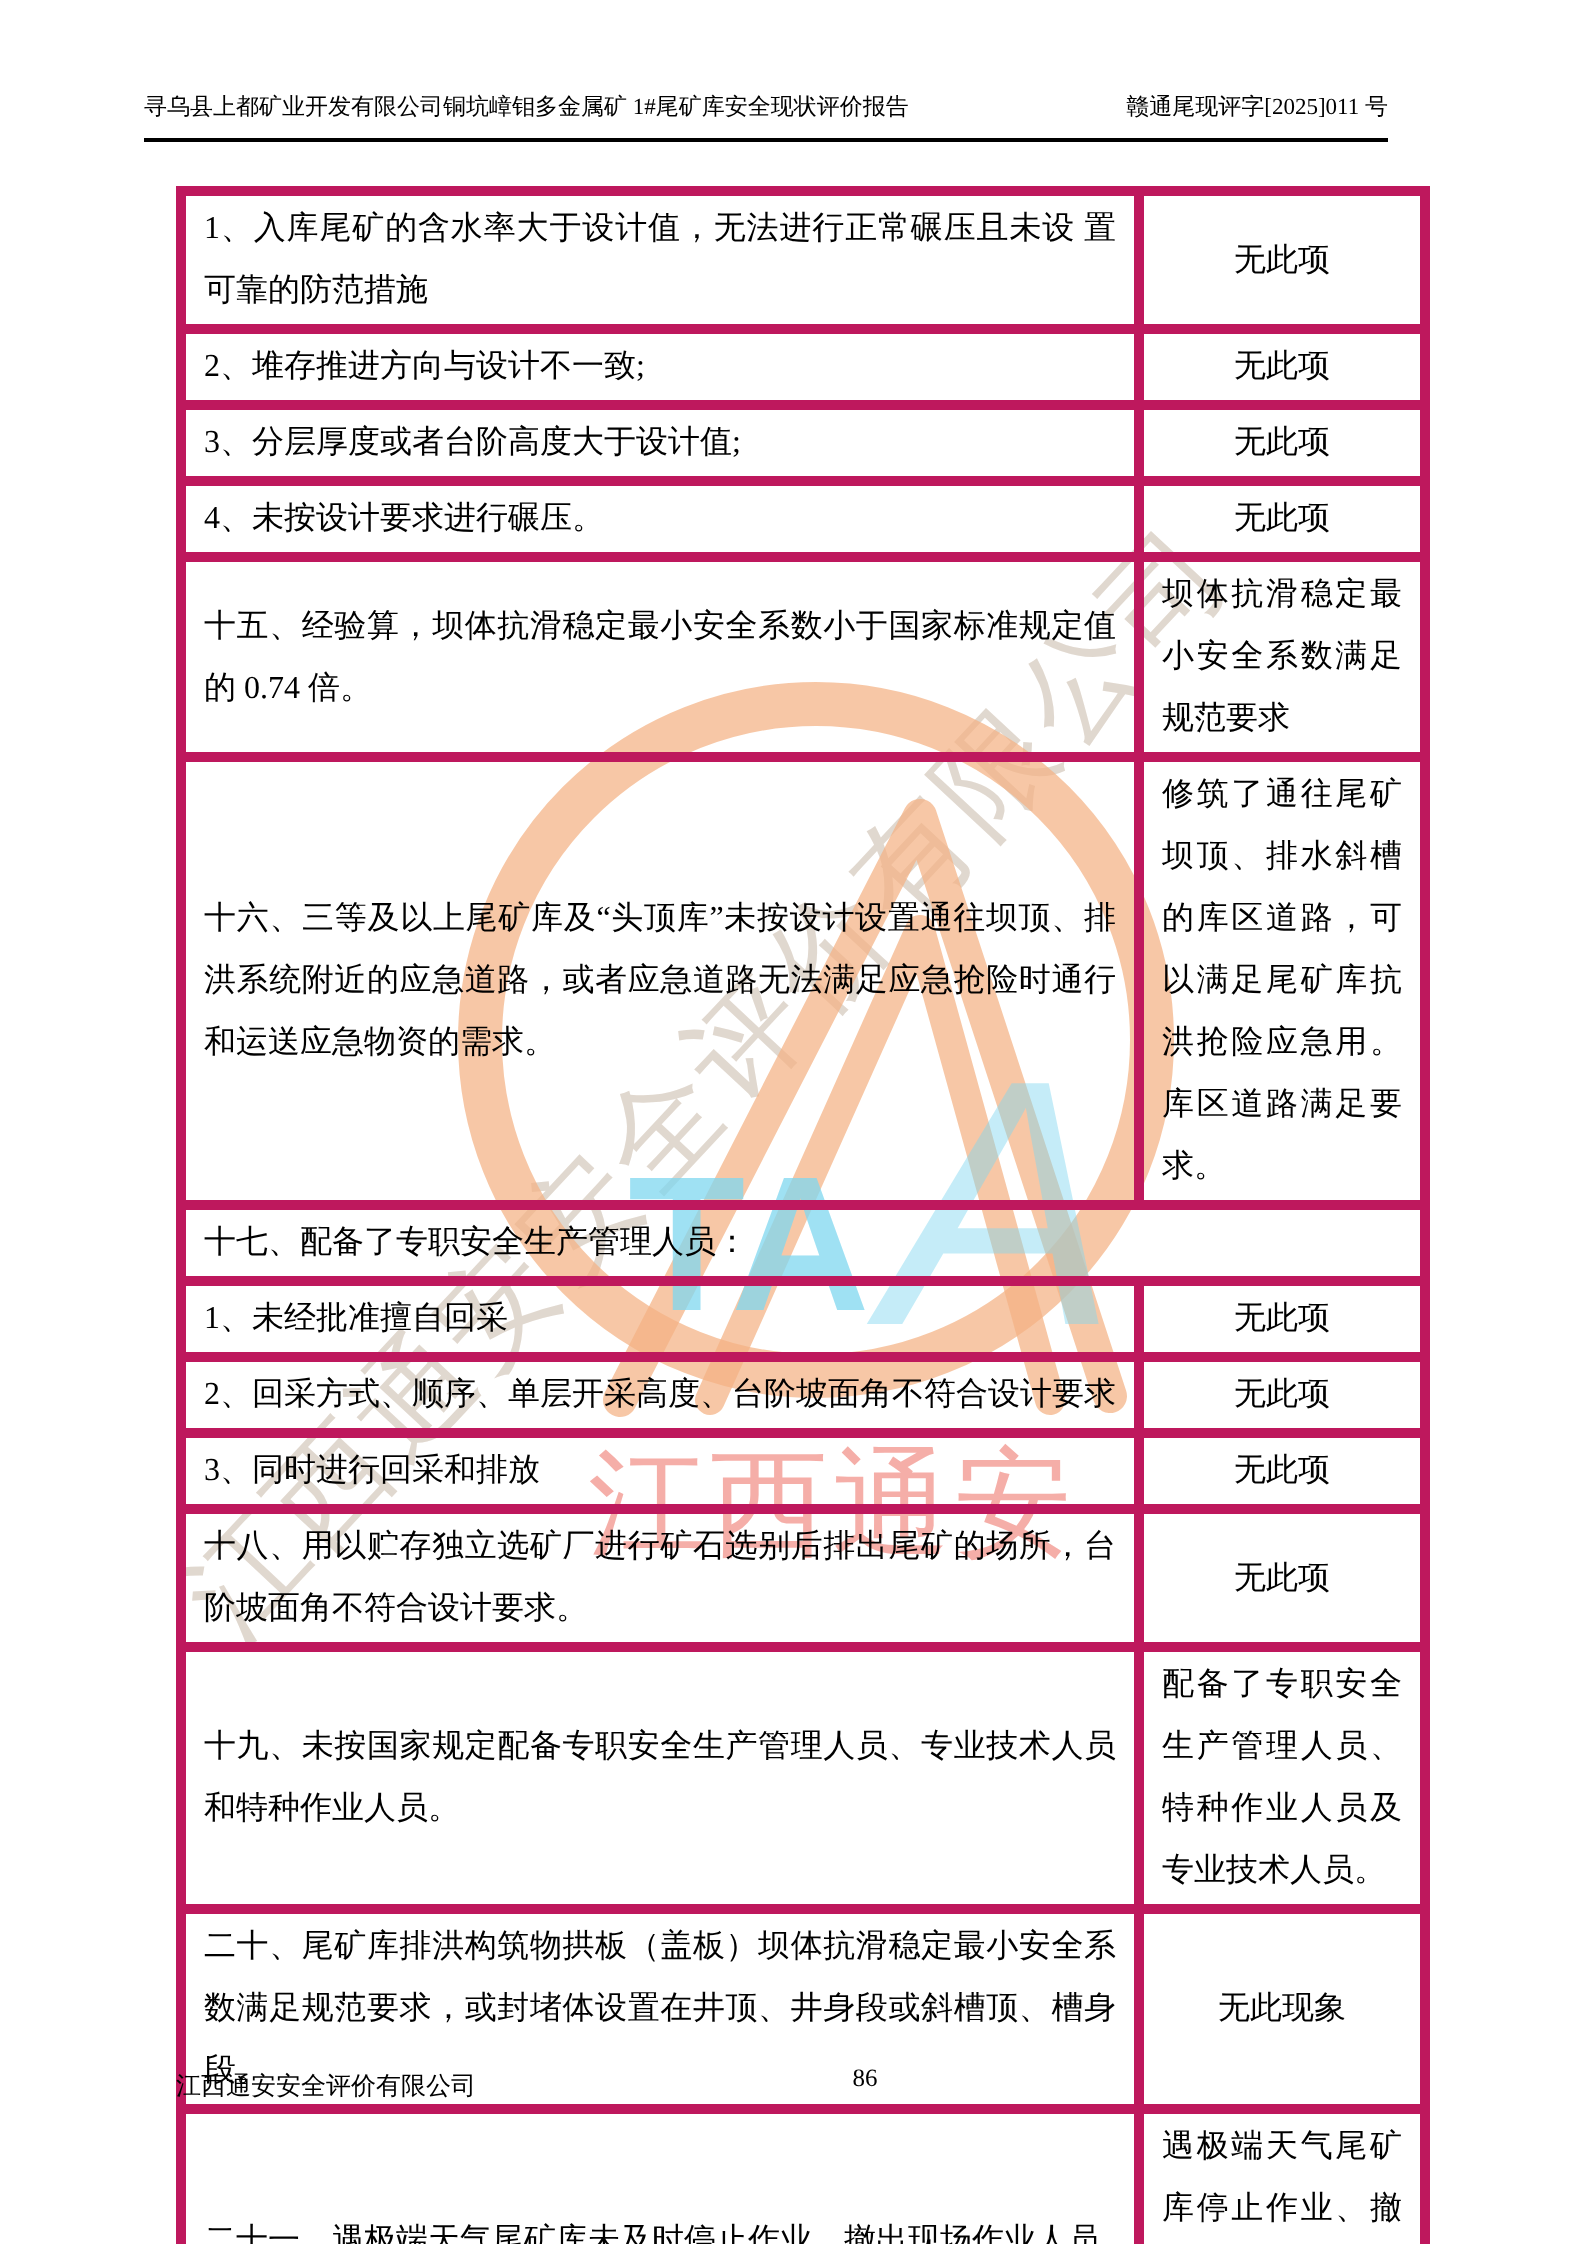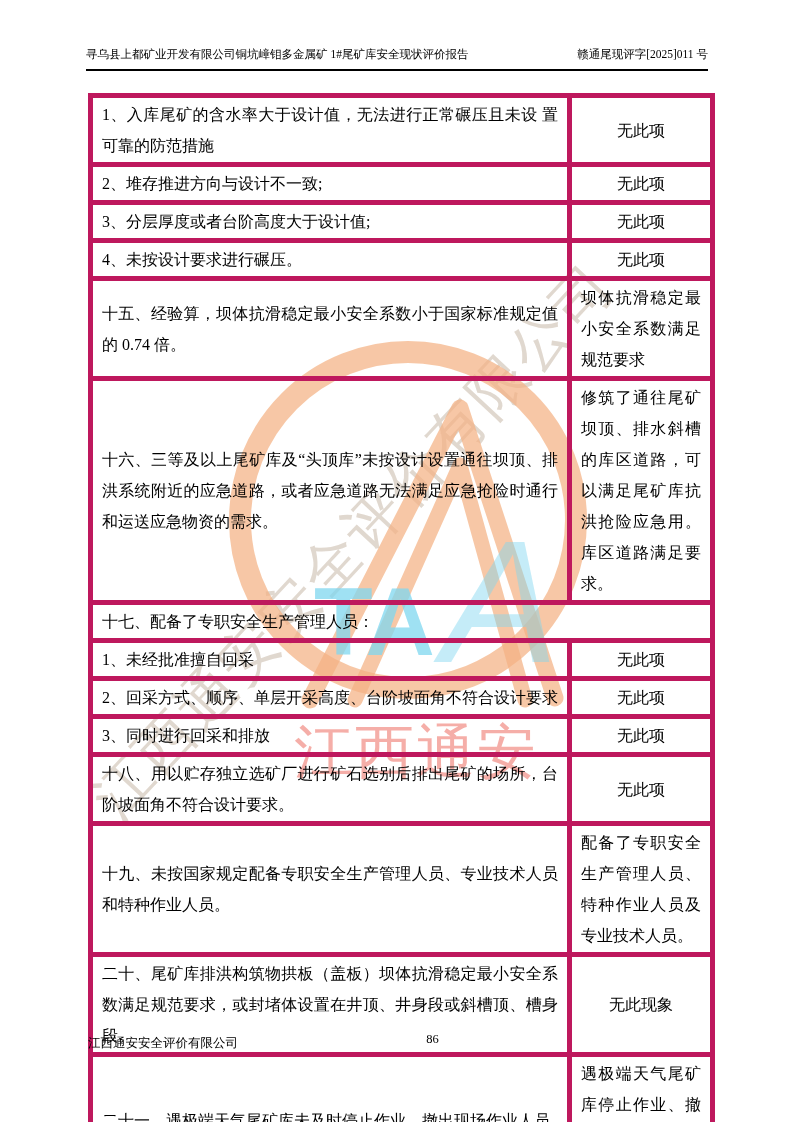--- a/index.html
+++ b/index.html
@@ -13,21 +13,21 @@
     color:#000;
   }
   
   .watermark-layer {
     position:absolute; left:0; top:0; width:793px; height:1122px;
     z-index:0; pointer-events:none;
   }
   
   .content { position:relative; z-index:1; }
   .doc-header {
-    position:absolute; left:86px; top:46px; width:622px;
+    position:absolute; left:72px; top:46px; width:622px;
     display:flex; justify-content:space-between; align-items:flex-end;
     font-size:11.5px; line-height:16px;
     border-bottom:2px solid #000; padding-bottom:7px;
   }
   .doc-header .h-left { white-space:nowrap; }
   .doc-header .h-right { white-space:nowrap; }
 
   .body-flow { position:absolute; left:88px; top:93px; width:622px; }
 
   table.assess {

